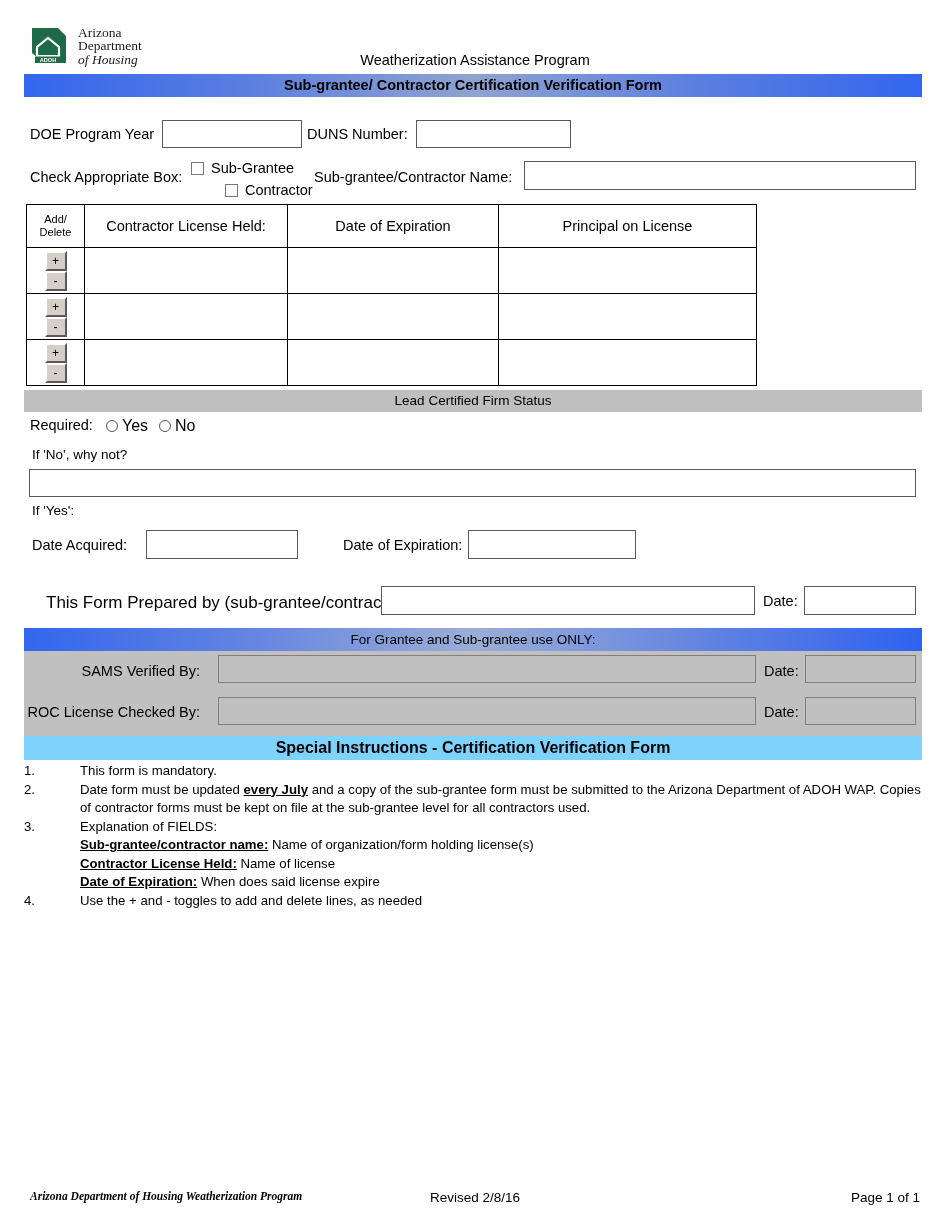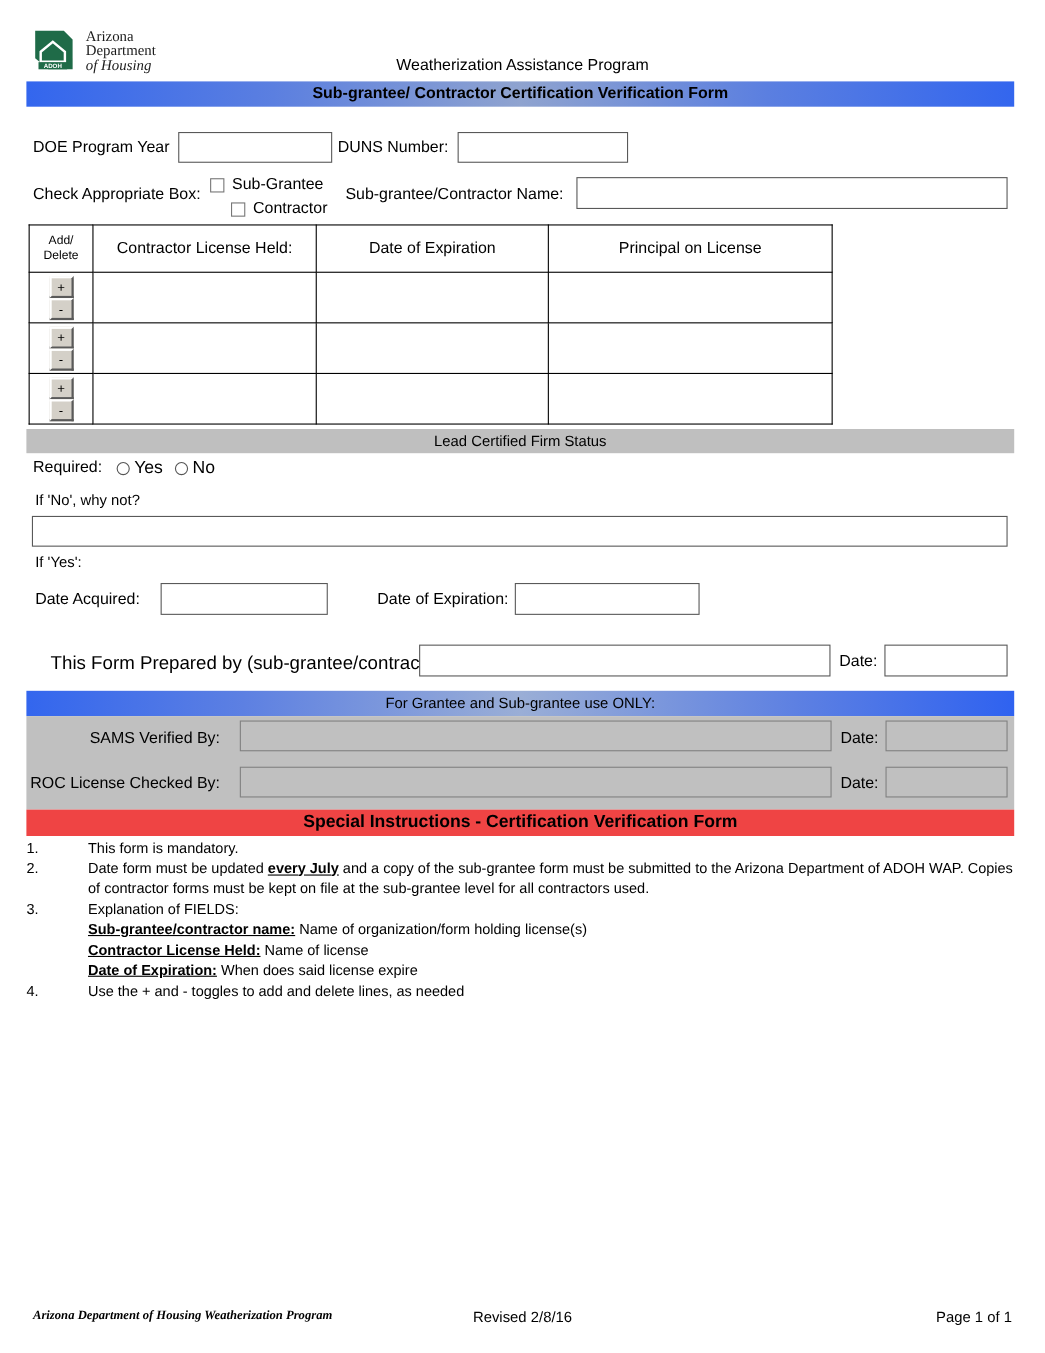--- a/index.html
+++ b/index.html
@@ -69,21 +69,21 @@
     font-weight: 600;
   }
   #grantee-use-bar {
     left: 24px; top: 628px; width: 898px; height: 23px;
     background: linear-gradient(to right, #3366ee 0%, #5d80e2 22%, #9aaed6 50%, #5d80e2 78%, #2f62f0 100%);
     font-size: 13.5px;
     line-height: 23px;
   }
   #special-instructions-bar {
     left: 24px; top: 736px; width: 898px; height: 24px;
-    background: #ef4444;
+    background: #7dd3fc;
     font-size: 16px;
     line-height: 24px;
     font-weight: 600;
   }
 
   
   #doe-label { left: 30px; top: 126px; font-size: 14.5px; }
   #doe-input { left: 162px; top: 120px; width: 140px; height: 28px; }
   #duns-label { left: 307px; top: 126px; font-size: 14.5px; }
   #duns-input { left: 416px; top: 120px; width: 155px; height: 28px; }
@@ -93,21 +93,21 @@
   .cb-row { display: flex; align-items: center; gap: 7px; }
   .checkbox {
     width: 13px; height: 13px;
     border: 1.5px solid #777777;
     background: #ffffff;
     box-sizing: border-box;
     flex: 0 0 auto;
   }
   .cb-text { font-size: 14.5px; }
   #cb-subgrantee { left: 191px; top: 160px; }
-  #cb-contractor { left: 180px; top: 182px; padding-left: 30px; }
+  #cb-contractor { left: 195px; top: 182px; padding-left: 30px; }
   #name-label { left: 314px; top: 169px; font-size: 14.5px; }
   #name-input { left: 524px; top: 161px; width: 392px; height: 29px; }
 
   
   #license-table {
     left: 26px; top: 204px;
     border-collapse: collapse;
     table-layout: fixed;
   }
   #license-table th, #license-table td {

